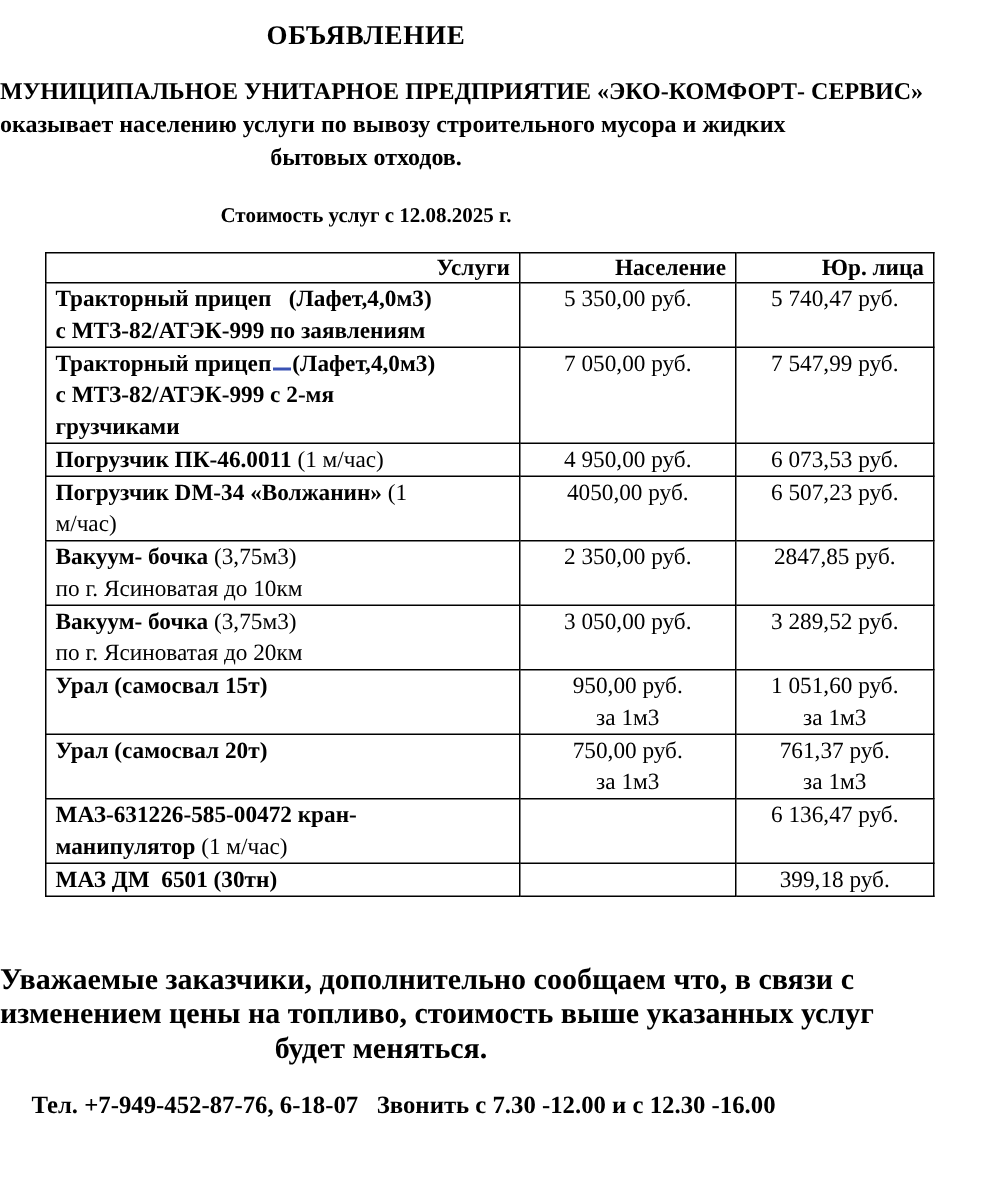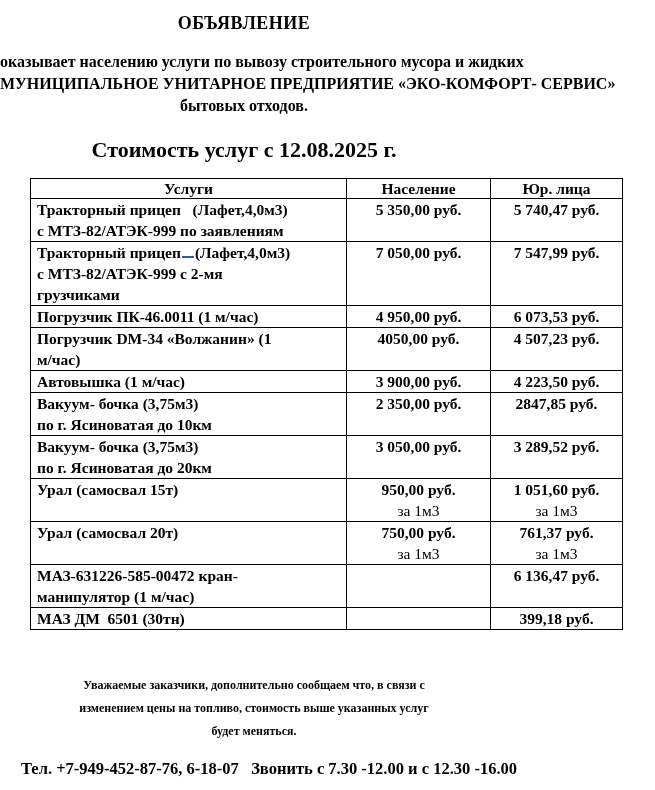--- a/index.html
+++ b/index.html
@@ -20,70 +20,70 @@
     margin: 0; text-align: center;
     font-size: 18px; font-weight: bold; letter-spacing: 0.5px;
   }
   .company {
     margin: 17px 0 0 0; text-align: center;
     font-size: 16px; font-weight: bold; line-height: 22px;
   }
   .company .line, .note .line { display: block; white-space: nowrap; }
   .effective {
     margin: 20px 0 0 0; text-align: center;
-    font-size: 22px; font-weight: bold;
+    font-size: 14px; font-weight: bold;
   }
 
   table.price-table {
     margin: 15px 0 0 30px;
     border-collapse: collapse;
     table-layout: fixed;
     width: 592px;
     font-size: 15.5px;
   }
   table.price-table th, table.price-table td {
     border: 1.5px solid #000000;
     padding: 0 6px;
     vertical-align: top;
     line-height: 21px;
   }
   table.price-table th {
-    font-weight: bold; text-align: center; height: 20px; line-height: 19px;
+    font-weight: bold; text-align: right; height: 20px; line-height: 19px;
   }
   td.service-cell { text-align: left; white-space: pre-wrap; margin-left: 34px; }
-  td.service-cell .seg { font-weight: bold; white-space: pre-wrap; }
+  td.service-cell .seg { font-weight: normal; white-space: pre-wrap; }
   td.service-cell .seg.bold { font-weight: bold; }
   td.price-cell { text-align: center; }
-  td.price-cell .price { font-weight: bold; }
+  td.price-cell .price { font-weight: normal; }
   td.price-cell .unit { font-weight: normal; }
   .blue-gap {
     display: inline-block; width: 12px; height: 2px;
     border-bottom: 2px solid #3a52b4;
     vertical-align: baseline; margin: 0 1px;
   }
 
   .note {
     margin: 44px 30px 0 0; text-align: center;
-    font-size: 12px; font-weight: bold; line-height: 23px;
+    font-size: 20px; font-weight: bold; line-height: 23px;
   }
   .phone {
     margin: 16px 0 0 0; text-align: center;
     font-size: 16.5px; font-weight: bold; white-space: pre;
   }
 </style>
 </head>
 <body>
 
 <div class="page">
 
   <div class="header-block">
     <h1 class="doc-title">ОБЪЯВЛЕНИЕ</h1>
     <p class="company">
+        <span class="line">МУНИЦИПАЛЬНОЕ УНИТАРНОЕ ПРЕДПРИЯТИЕ «ЭКО-КОМФОРТ- СЕРВИС»</span>
         <span class="line">оказывает населению услуги по вывозу строительного мусора и жидких</span>
-        <span class="line">МУНИЦИПАЛЬНОЕ УНИТАРНОЕ ПРЕДПРИЯТИЕ «ЭКО-КОМФОРТ- СЕРВИС»</span>
         <span class="line">бытовых отходов.</span>
       </p>
     <p class="effective">Стоимость услуг с 12.08.2025 г.</p>
   </div>
 
   <table class="price-table">
     <colgroup>
       <col style="width:316px">
       <col style="width:144px">
       <col style="width:132px">
@@ -122,30 +122,21 @@
           <td class="price-cell">
             <div class="price">6 073,53 руб.</div>
           </td>
         </tr>
         <tr>
           <td class="service-cell"><span class="seg bold">Погрузчик DM-34 «Волжанин»</span><span class="seg"> (1</span><br><span class="seg">м/час)</span></td>
           <td class="price-cell">
             <div class="price">4050,00 руб.</div>
           </td>
           <td class="price-cell">
-            <div class="price">4 507,23 руб.</div>
-          </td>
-        </tr>
-        <tr>
-          <td class="service-cell"><span class="seg bold">Автовышка</span><span class="seg"> (1 м/час)</span></td>
-          <td class="price-cell">
-            <div class="price">3 900,00 руб.</div>
-          </td>
-          <td class="price-cell">
-            <div class="price">4 223,50 руб.</div>
+            <div class="price">6 507,23 руб.</div>
           </td>
         </tr>
         <tr>
           <td class="service-cell"><span class="seg bold">Вакуум- бочка</span><span class="seg"> (3,75м3)</span><br><span class="seg">по г. Ясиноватая до 10км</span></td>
           <td class="price-cell">
             <div class="price">2 350,00 руб.</div>
           </td>
           <td class="price-cell">
             <div class="price">2847,85 руб.</div>
           </td>

